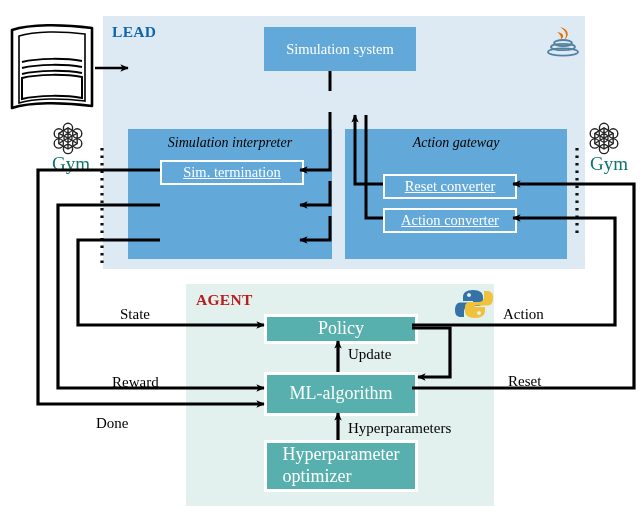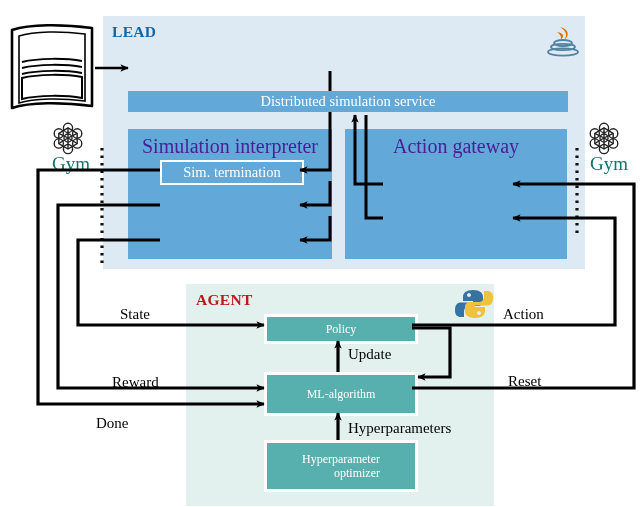--- a/index.html
+++ b/index.html
@@ -32,35 +32,35 @@
     position:absolute;background:#62a8d8;
     color:#ffffff;display:flex;align-items:center;justify-content:center;
     font-size:14.5px;text-align:center;line-height:1.15;
   }
   .bluegroup{
     position:absolute;background:#62a8d8;
     color:#ffffff;font-size:14.5px;
   }
   .group-label{
     position:absolute;left:0;right:0;top:6px;text-align:center;
-    color:#4c1d95;font-size:20px;
+    color:#000000;font-size:14px;font-style:italic;
   }
   .innerbox{
     position:absolute;background:#62a8d8;color:#ffffff;
     border:2.5px solid #ffffff;
     display:flex;align-items:center;justify-content:center;
-    font-size:14.5px;white-space:nowrap;
+    font-size:14.5px;white-space:nowrap;text-decoration:underline;
   }
 
   
   .tealbox{
     position:absolute;background:#57b0ad;color:#ffffff;
     border:3px solid #ffffff;
     display:flex;align-items:center;justify-content:center;
-    text-align:right;font-size:12px;line-height:1.2;
+    text-align:left;font-size:18px;line-height:1.2;
   }
 
   
   .lbl{position:absolute;font-size:15px;color:#000;white-space:nowrap;}
   .gymlbl{position:absolute;font-size:19px;color:#0f766e;}
 
   
   #wires{position:absolute;left:0;top:0;width:640px;height:507px;}
 
   
@@ -71,31 +71,33 @@
   }
 </style>
 </head>
 <body>
 
 <div id="stage">
 
   <div class="panel" id="lead-panel"></div>
   <div class="panel-title" id="lead-title">LEAD</div>
 
-
-  <div class="bluebox" style="left:128px;top:75px;width:440px;height:21px;">Distributed simulation service</div>
+  <div class="bluebox" style="left:264px;top:11px;width:152px;height:44px;">Simulation system</div>
+
 
   <div class="bluegroup" style="left:128px;top:113px;width:204px;height:130px;">
     <div class="group-label">Simulation interpreter</div>
   </div>
   <div class="innerbox" style="left:160px;top:144px;width:140px;height:21px;">Sim.  termination</div>
 
   <div class="bluegroup" style="left:345px;top:113px;width:222px;height:130px;">
     <div class="group-label">Action gateway</div>
   </div>
+  <div class="innerbox" style="left:383px;top:158px;width:130px;height:21px;">Reset converter</div>
+  <div class="innerbox" style="left:383px;top:192px;width:130px;height:21px;">Action converter</div>
 
   <div class="panel" id="agent-panel"></div>
   <div class="panel-title" id="agent-title">AGENT</div>
 
   <div class="tealbox" style="left:264px;top:298px;width:148px;height:24px;">Policy</div>
   <div class="tealbox" style="left:264px;top:356px;width:148px;height:38px;">ML-algorithm</div>
   <div class="tealbox" id="hpo-box" style="left:264px;top:424px;width:148px;height:46px;">
     <span style="white-space:pre-line;">Hyperparameter
 optimizer</span>
   </div>

